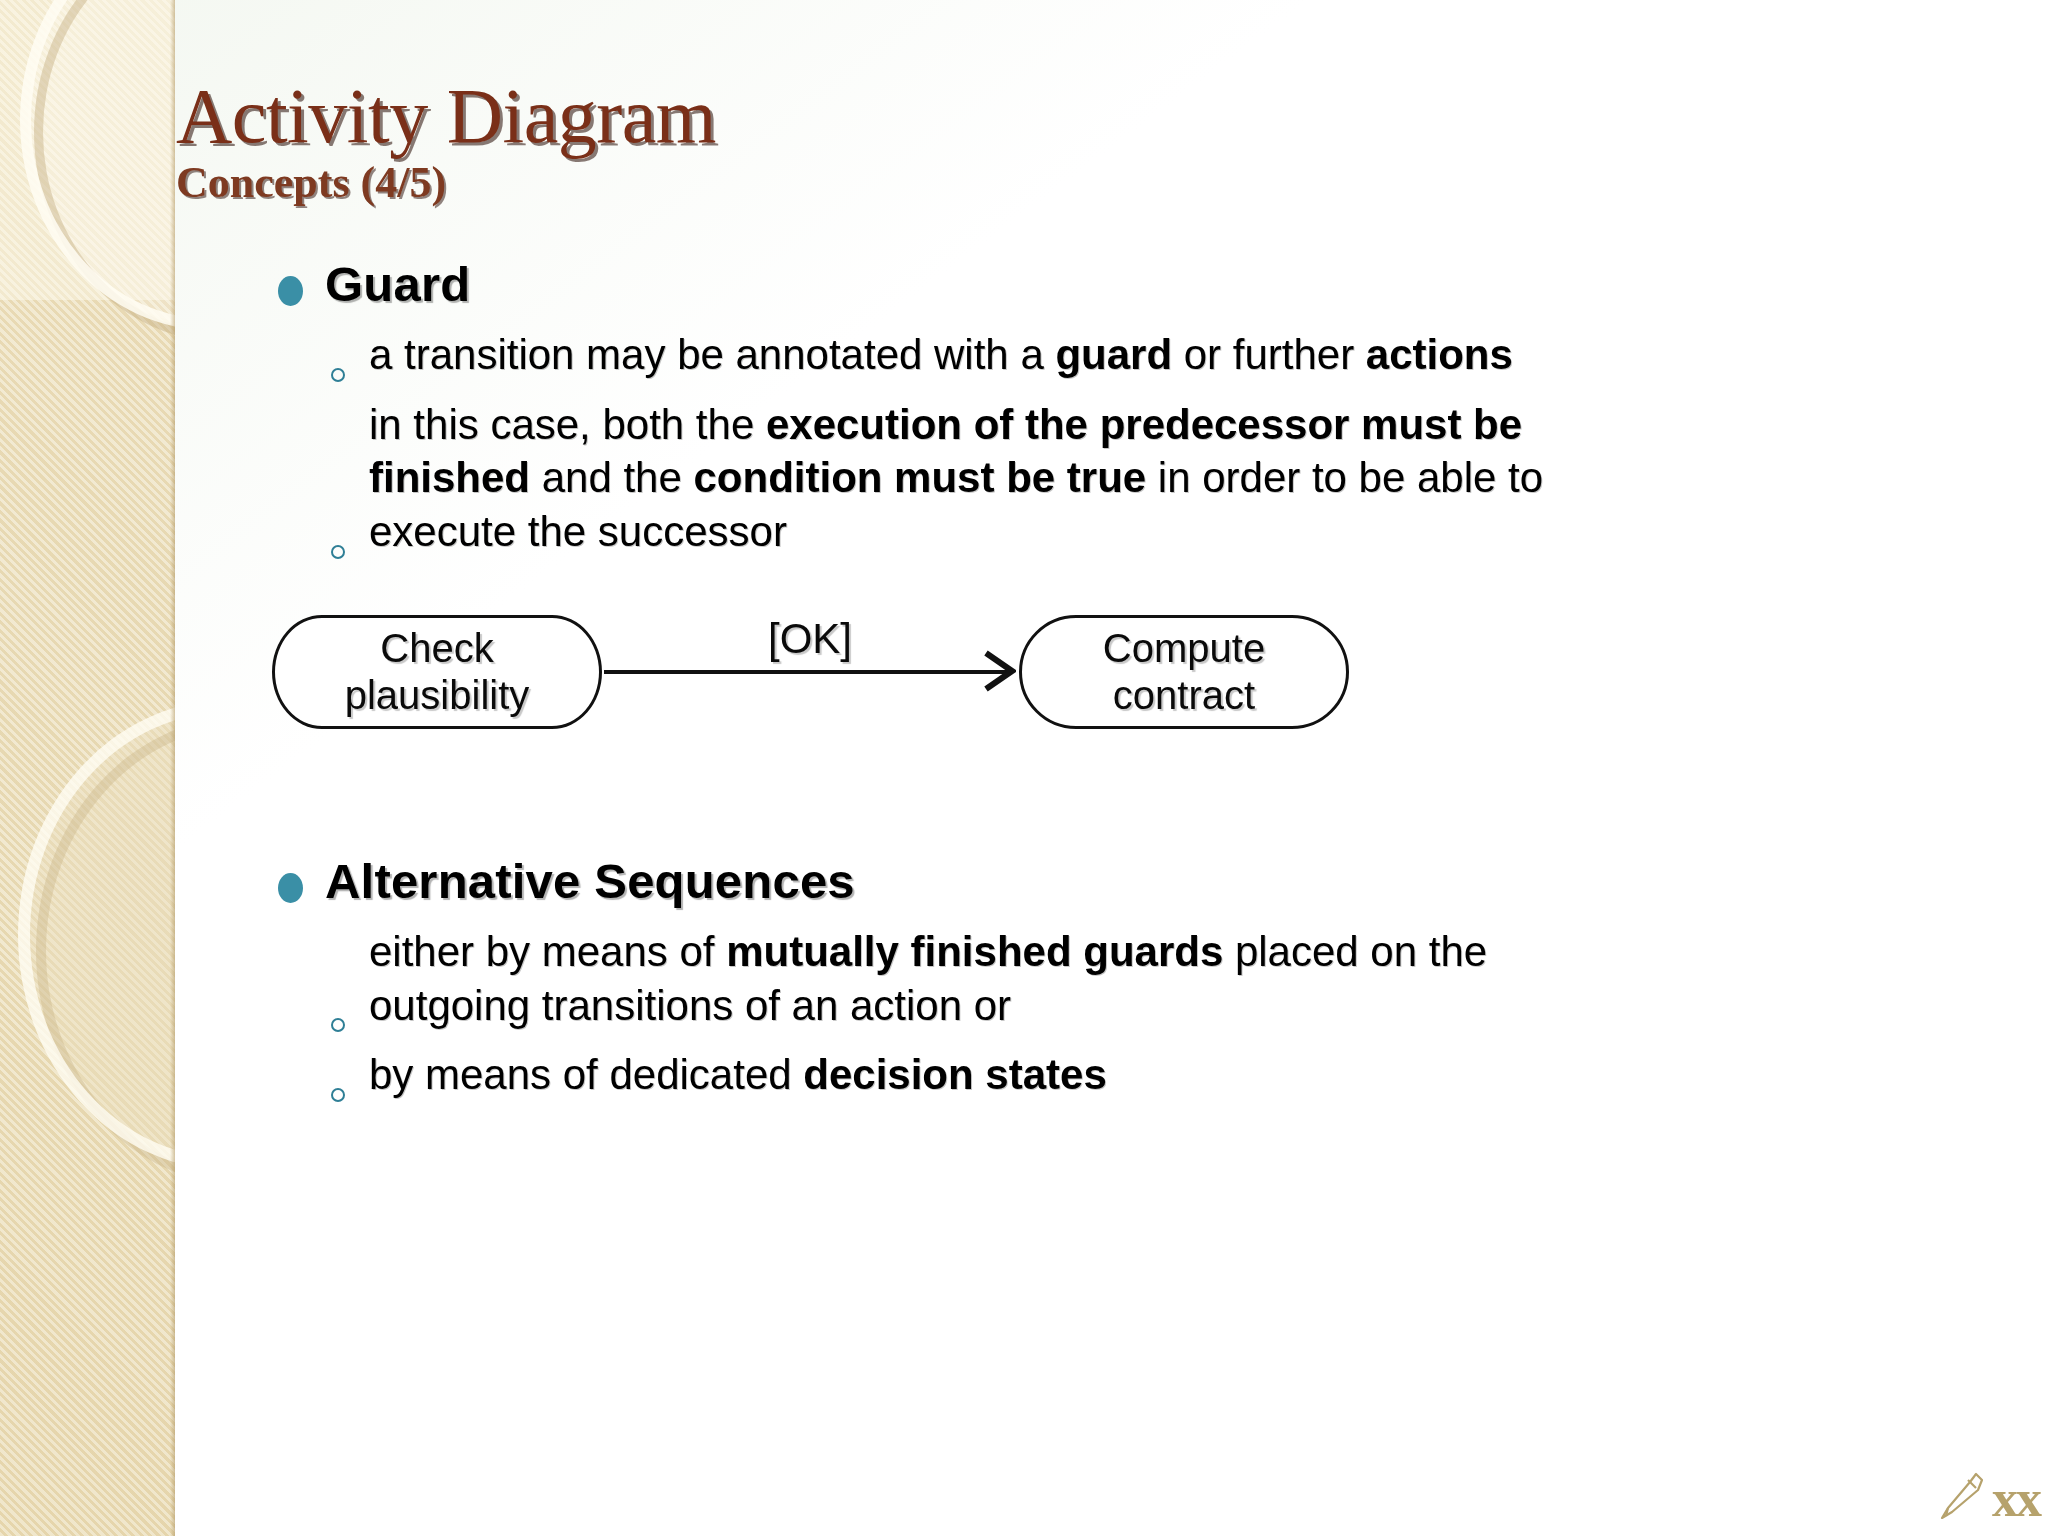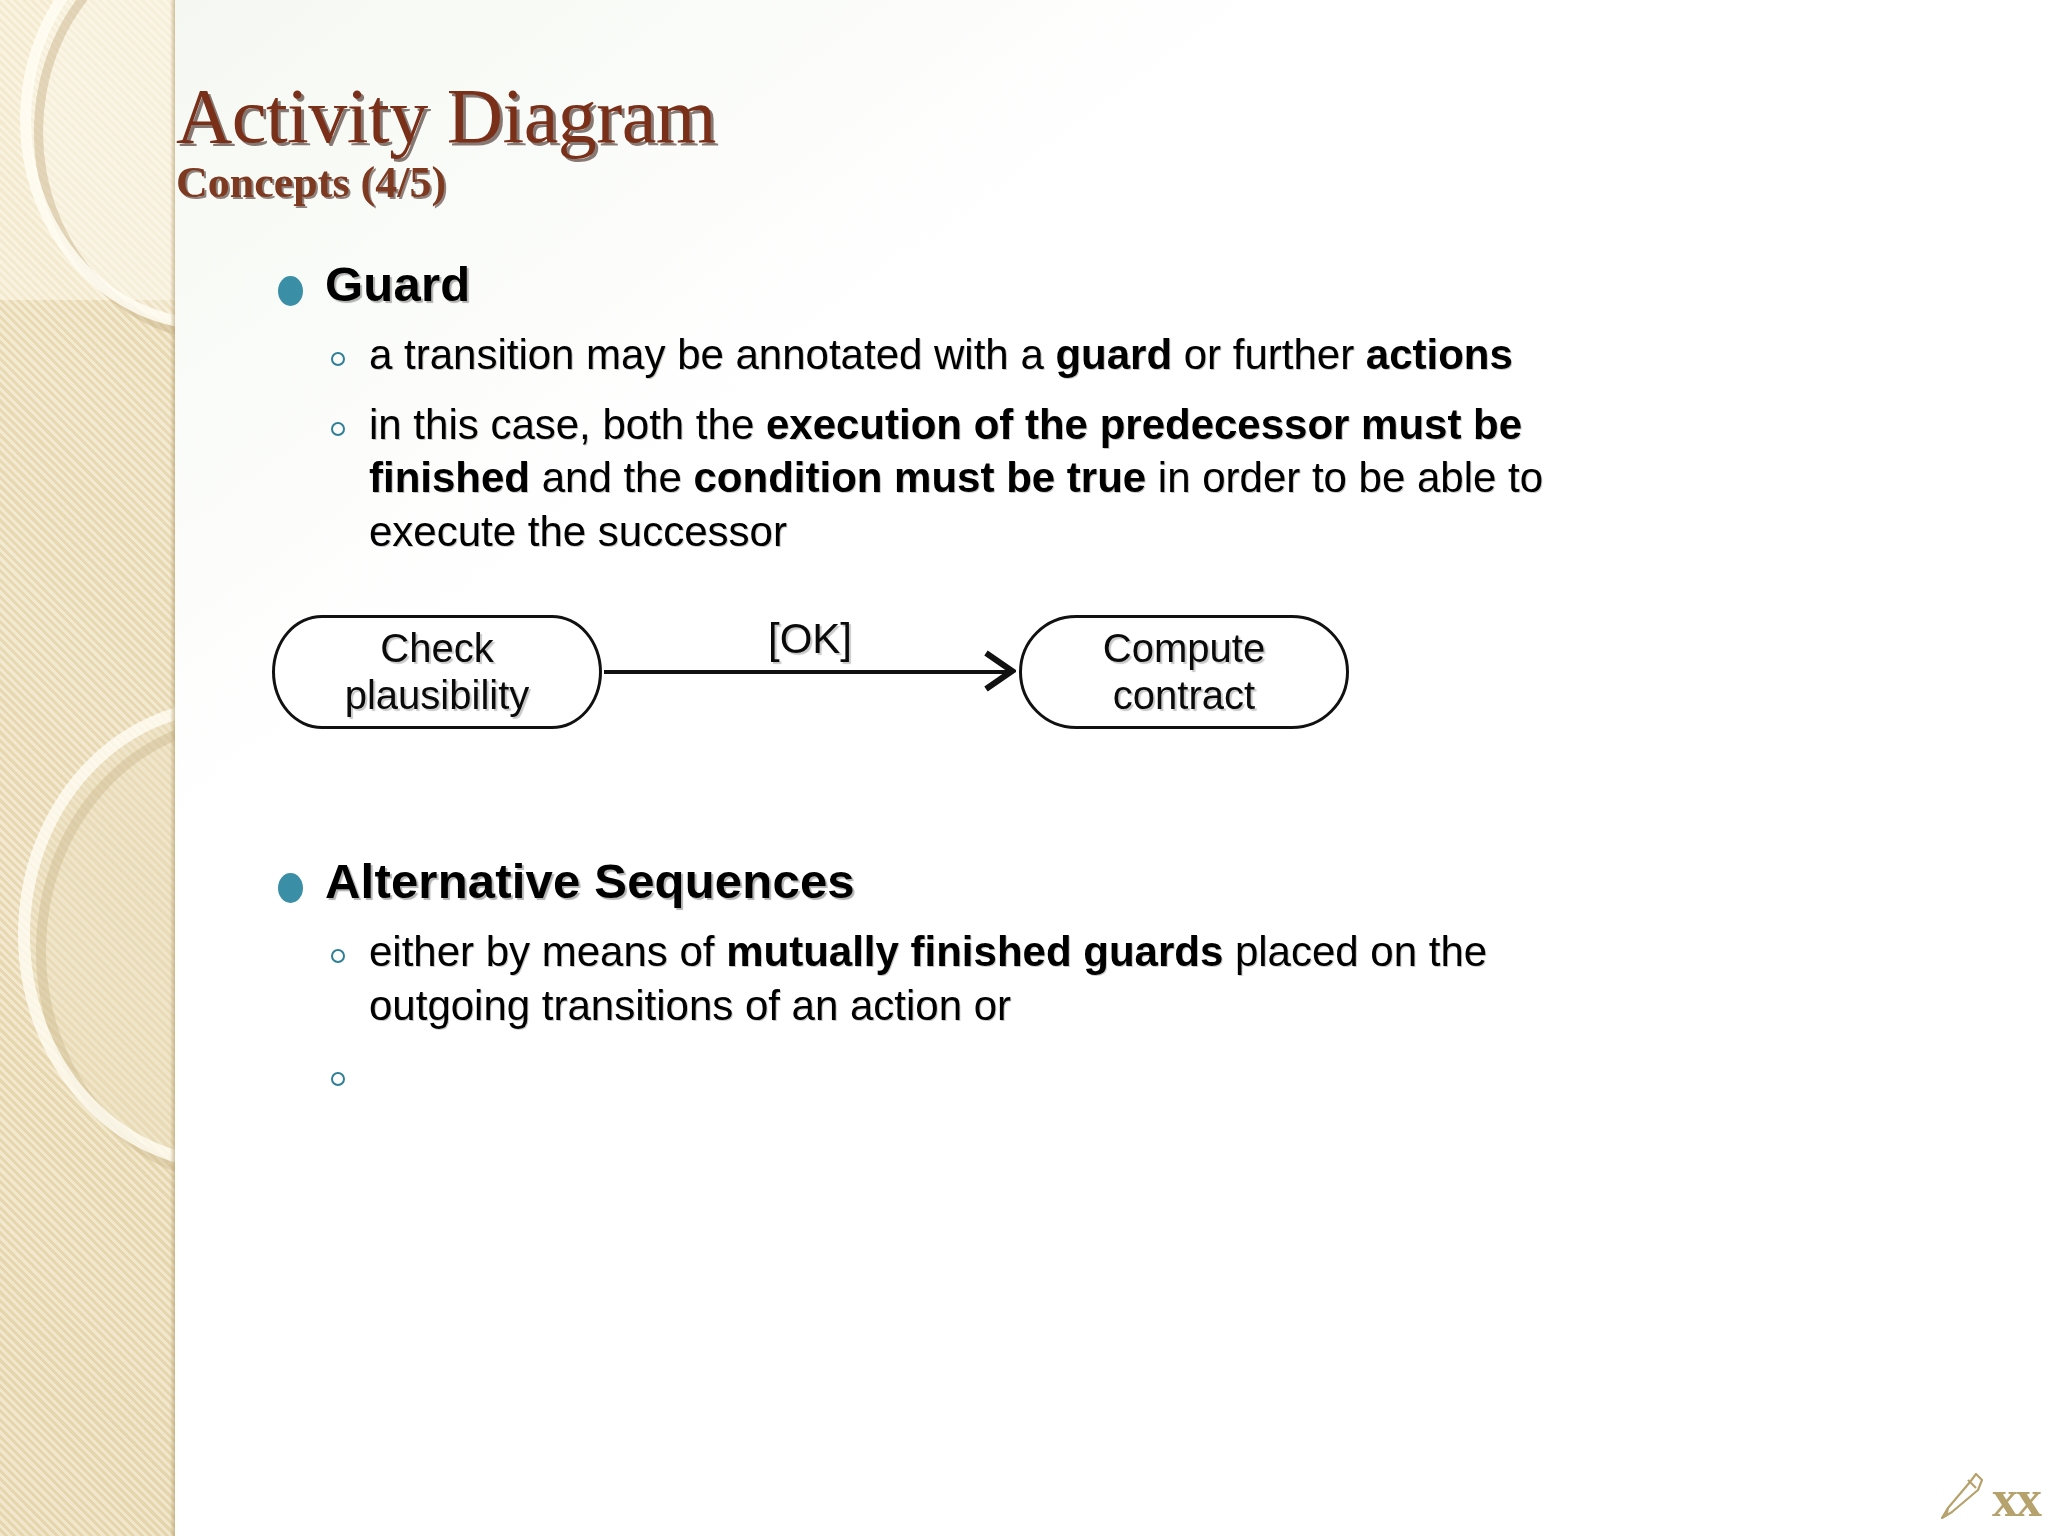--- a/index.html
+++ b/index.html
@@ -148,21 +148,21 @@
     font-size: 49px;
     font-weight: 700;
     color: #000000;
     line-height: 1.1;
     letter-spacing: 0.2px;
     text-shadow: 2px 2px 1px rgba(0,0,0,0.30);
   }
 
   .l2 {
     display: flex;
-    align-items: flex-start;
+    align-items: flex-end;
     margin-left: 155px;
     margin-top: 16px;
   }
   .l2 .ring-dot {
     flex: 0 0 auto;
     width: 14px;
     height: 14px;
     border-radius: 50%;
     border: 2px solid #2f7f96;
     box-sizing: border-box;
@@ -334,20 +334,23 @@
 
     <div class="l2">
       <div class="ring-dot"></div>
       <div class="l2-text">
         <span>either by means of </span><b>mutually finished guards</b><span> placed on the outgoing transitions of an action or</span>
       </div>
     </div>
 
     <div class="l2">
       <div class="ring-dot"></div>
+      <div class="l2-text">
+        <span>by means of dedicated </span><b>decision states</b>
+      </div>
     </div>
 
   </div>
 
   <div id="footer-mark">
     <span>
       <svg width="52" height="56" viewBox="0 0 52 56">
         <path d="M44 6 L38 14 L16 40 L10 50 L20 44 L46 22 L50 12 Z" fill="none" stroke="#b6a26c" stroke-width="2.2" stroke-linejoin="round"></path>
         <path d="M16 40 L14 48" stroke="#b6a26c" stroke-width="2.2"></path>
         <path d="M36 12 L44 20" stroke="#b6a26c" stroke-width="2.2"></path>

